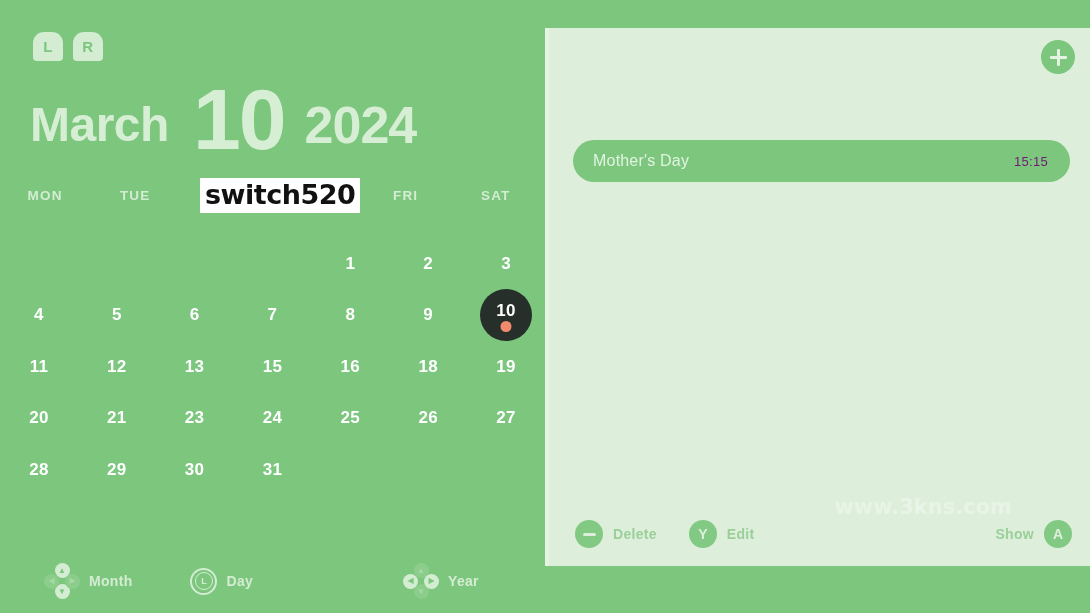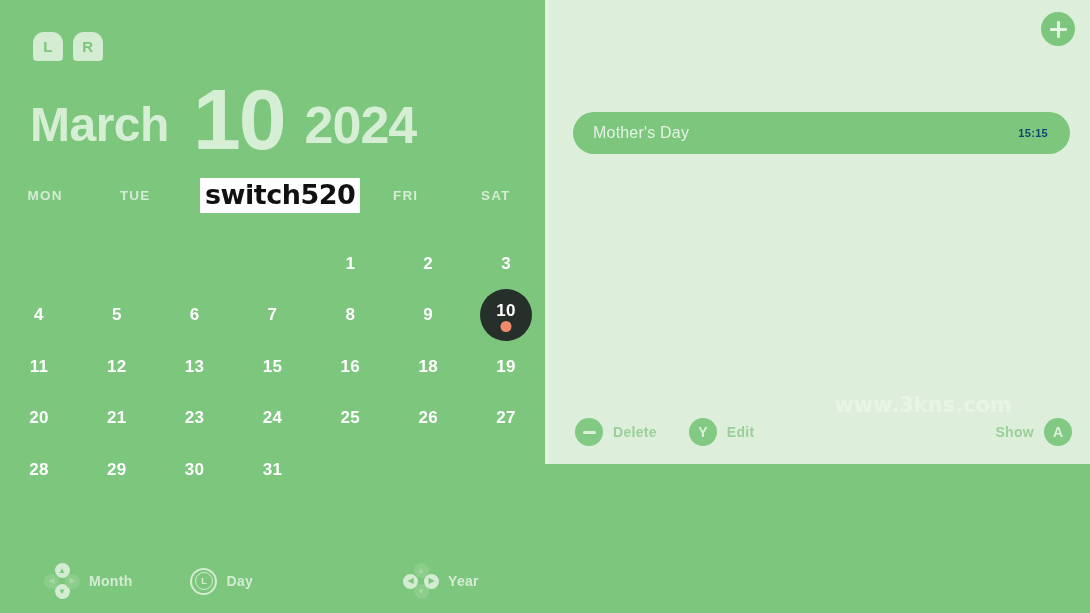--- a/index.html
+++ b/index.html
@@ -129,24 +129,25 @@
   .l-btn-inner {
     width: 18px; height: 18px; border-radius: 50%;
     border: 1.5px solid #d3ecd2;
     display: flex; align-items: center; justify-content: center;
     color: #d3ecd2; font-size: 9px; font-weight: 700;
   }
 
   
   .right-panel {
     position: relative;
-    width: 545px; height: 464px;
+    width: 545px; height: 538px;
     background: #ddefdb;
     flex: none;
     border-left: 4px solid #e7f4e4;
+    margin-top: 28px;
   }
   .add-btn {
     position: absolute; right: 15px; top: 12px;
     width: 34px; height: 34px; border-radius: 50%;
     background: #7cc67e;
     display: flex; align-items: center; justify-content: center;
   }
   .add-btn .plus-v, .add-btn .plus-h {
     position: absolute; background: #e4f3e2; border-radius: 1px;
   }
@@ -160,21 +161,21 @@
     background: #7cc67e;
     border-radius: 21px;
     display: flex; align-items: center;
     padding: 0 22px 0 20px;
   }
   .event-title {
     color: #e3f3e1; font-size: 16px; font-weight: 400; letter-spacing: .2px;
   }
   .event-time {
     margin-left: auto;
-    color: #0c4a6e; font-size: 11px; font-weight: 700; letter-spacing: .3px;
+    color: #701a75; font-size: 13px; font-weight: 400; letter-spacing: .3px;
   }
 
   
   .hints-right {
     position: absolute; left: 0; bottom: 0;
     width: 541px; height: 64px;
     display: flex; align-items: center;
   }
   .rhint { display: flex; align-items: center; gap: 10px; }
   .rhint-label {

